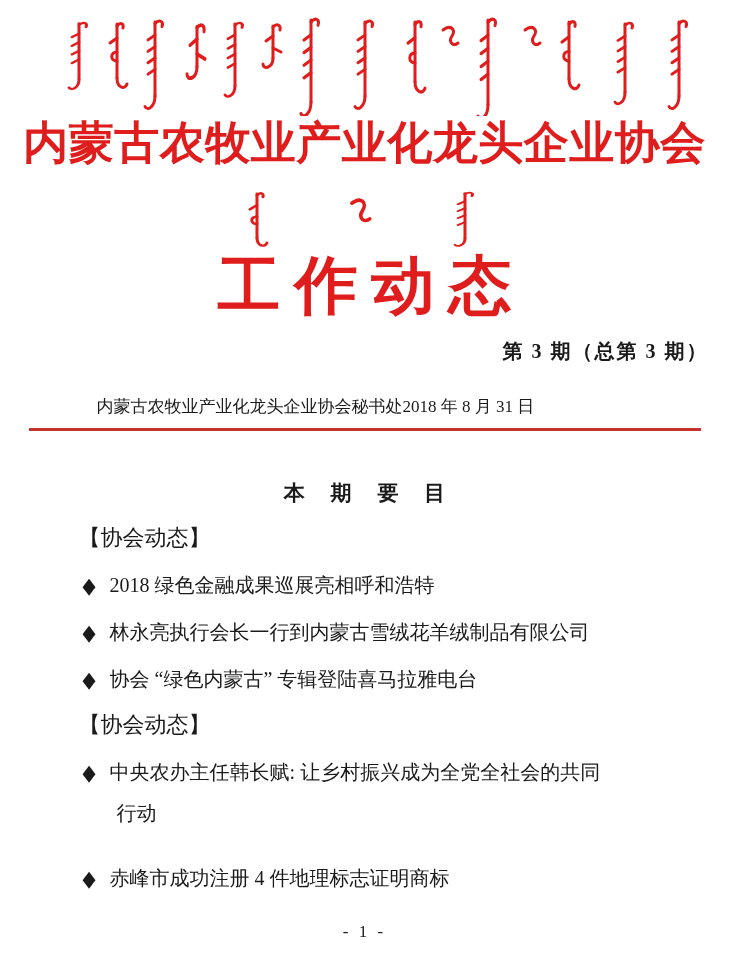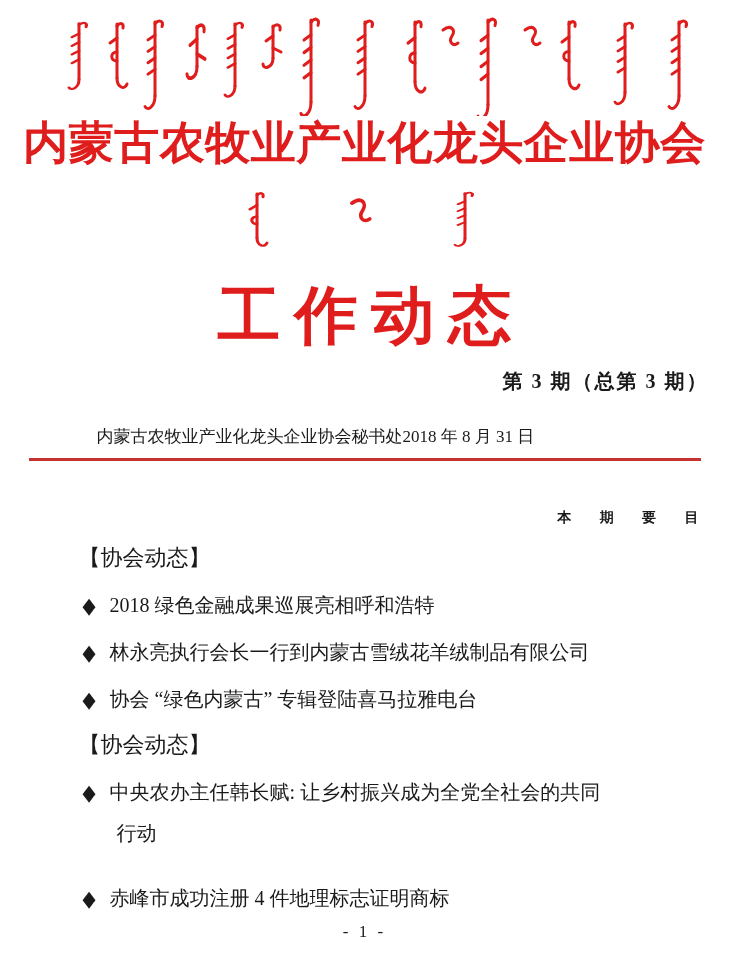--- a/index.html
+++ b/index.html
@@ -13,36 +13,36 @@
   .mong { display:block; margin:0 auto; color:var(--accent_red); }
   .mong-top { margin-top:14px; }
   .mong-sub { margin-top:20px; }
   .org-title {
     margin-top:2px; text-align:center; color:var(--accent_red);
     font-weight:bold; font-size:45px; line-height:1.15; white-space:nowrap;
     letter-spacing:0.5px;
   }
   .bulletin-title {
     text-align:center; color:var(--accent_red); font-weight:bold;
-    font-size:63px; line-height:1.15; letter-spacing:14px; text-indent:14px;margin-top:30px;
+    font-size:63px; line-height:1.15; letter-spacing:14px; text-indent:14px;
   }
   .issue-line {
     margin-top:16px; text-align:right; font-weight:bold; font-size:20px;
     letter-spacing:2px;
   }
   .masthead {
     margin-top:30px; padding:0 74px 0 76px;
     display:flex; align-items:baseline;
     font-size:17px; white-space:nowrap;
   }
   .red-rule { height:3px; background:var(--rule_red); margin:10px 8px 0 8px; }
   .toc-heading {
-    margin-top:48px; text-align:right; font-weight:bold; font-size:14px;
+    margin-top:48px; text-align:center; font-weight:bold; font-size:21px;
     letter-spacing:10px; text-indent:10px;
-    font-family:Liberation Mono, monospace;
+    font-family:Liberation Sans, sans-serif;
   }
   .section-title {
     margin:16px 0 0 58px; font-weight:normal; font-size:22px;
     font-family:"Liberation Sans","DejaVu Sans",sans-serif;
   }
   .toc-item {
     display:flex; align-items:flex-start;
     margin:18px 40px 0 62px; font-size:20px; line-height:1.45;
   }
   .toc-item .bullet {

